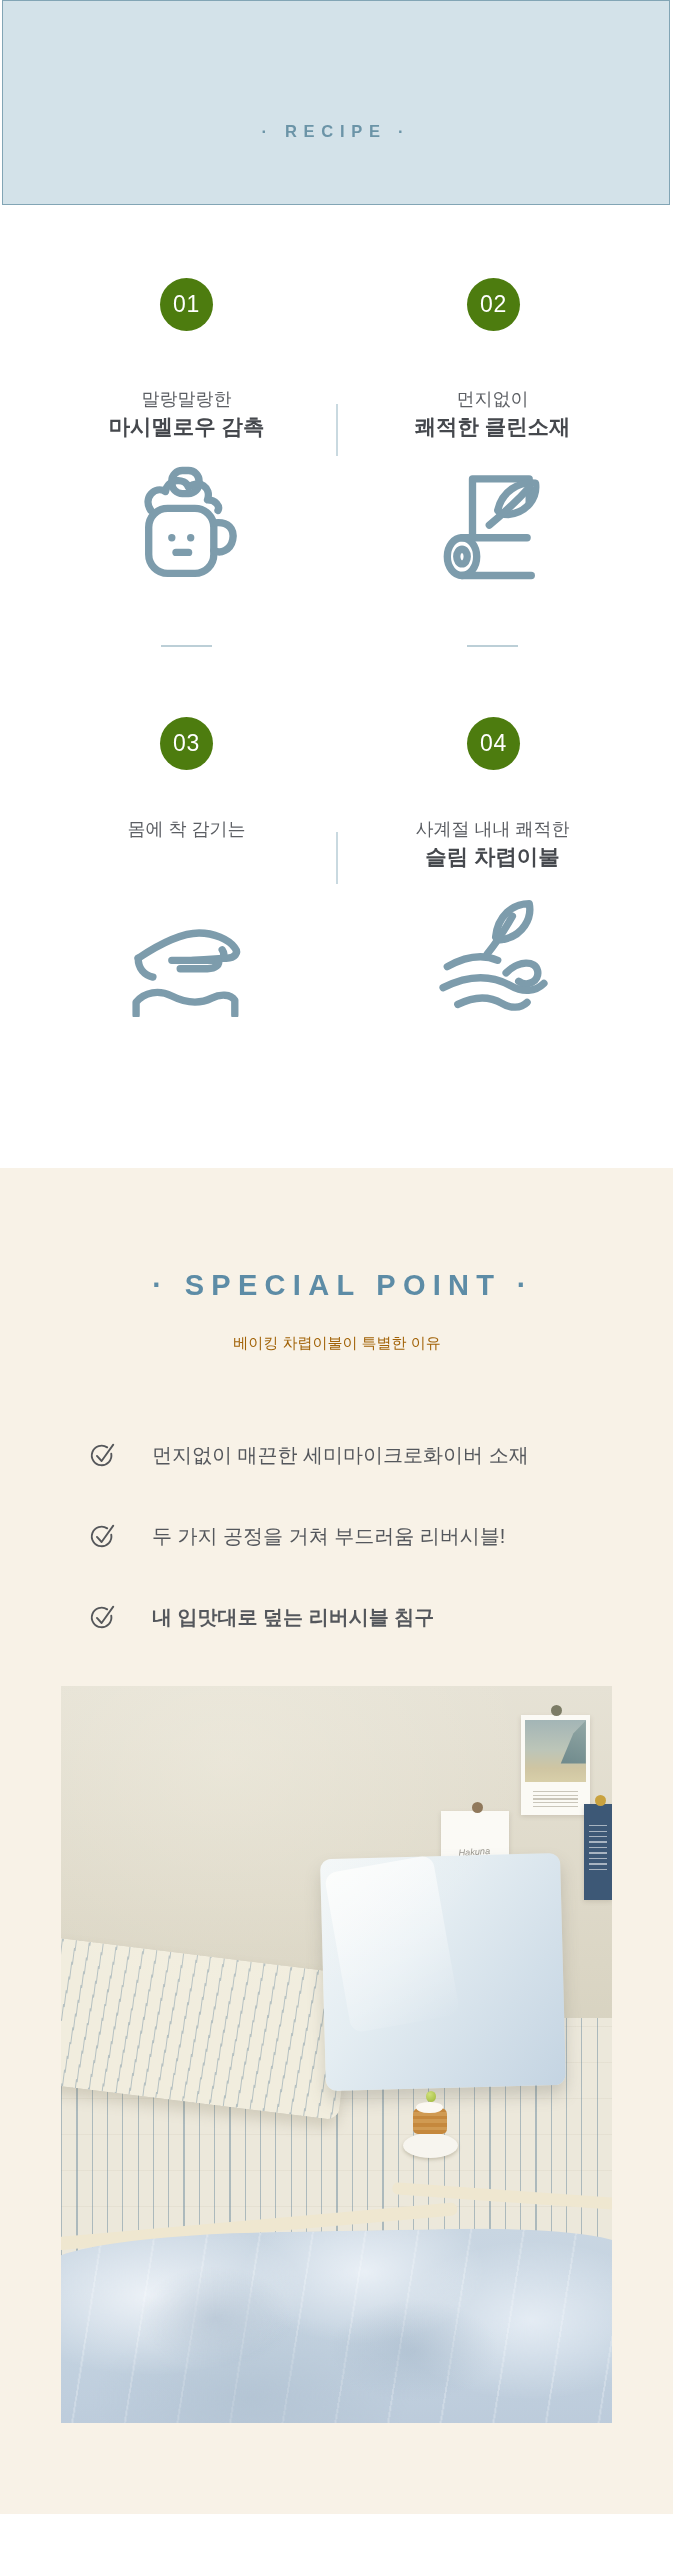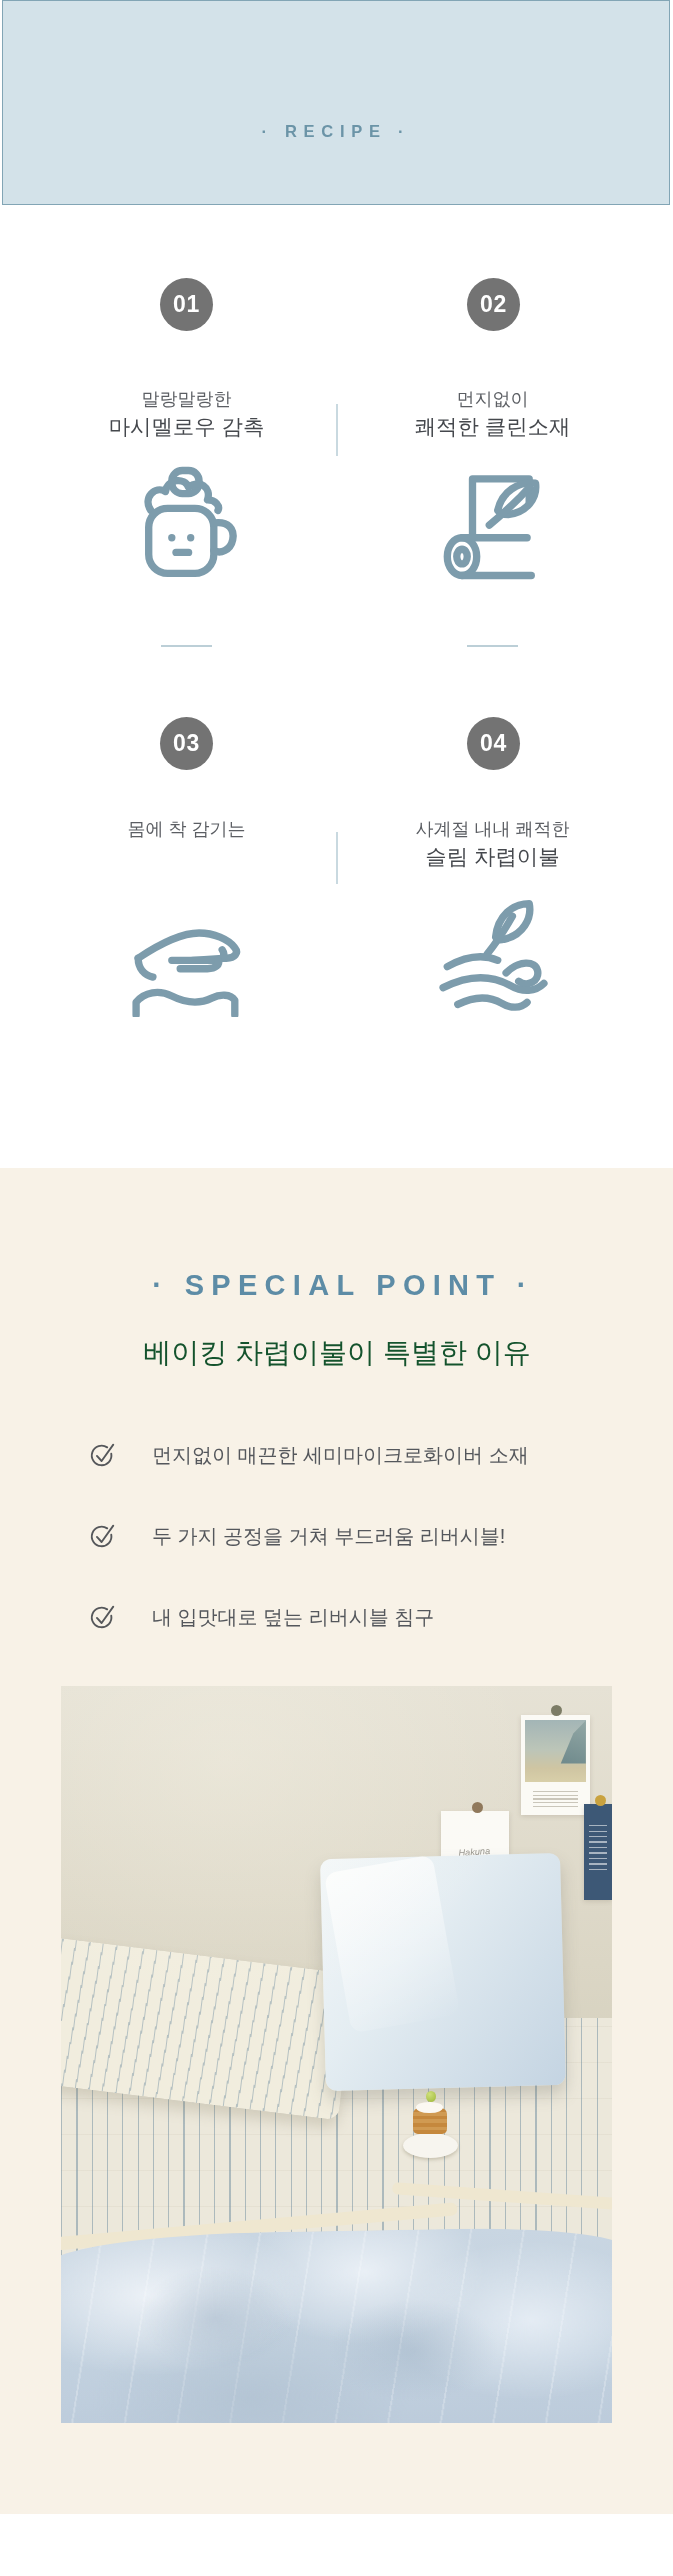--- a/index.html
+++ b/index.html
@@ -9,39 +9,39 @@
   
   .hero{position:absolute;left:1.8px;top:0;width:666px;height:203px;
         background:#d3e2e9;border:1.8px solid #82a5b5;}
   .hero-title{position:absolute;left:0;right:0;top:64px;text-align:center;
         font-size:31px;font-weight:800;letter-spacing:9.2px;color:#6b94a7;}
   .hero-sub{position:absolute;left:0;right:0;top:121px;text-align:center;
         font-size:16.5px;font-weight:700;letter-spacing:6.7px;color:#6b94a7;}
 
   
   .badge{position:absolute;width:53px;height:53px;border-radius:50%;
-         background:#737373;color:#fff;display:flex;align-items:center;
-         justify-content:center;font-size:23px;font-weight:700;letter-spacing:0.6px;}
+         background:#4d7c0f;color:#fff;display:flex;align-items:center;
+         justify-content:center;font-size:23px;font-weight:400;letter-spacing:0.6px;}
   .f-text{position:absolute;width:257px;text-align:center;}
   .f-line1{font-size:18px;color:#5b5e63;line-height:24.5px;margin-top:20px;}
-  .f-line2{font-size:21.4px;font-weight:400;color:#45484d;line-height:31px;}
+  .f-line2{font-size:21.4px;font-weight:700;color:#45484d;line-height:31px;}
   .f-icon{position:absolute;width:135px;height:126px;}
   .f-icon svg{width:100%;height:100%;}
   .icon-stroke{fill:none;stroke:#7d9cac;stroke-width:7;
                stroke-linecap:round;stroke-linejoin:round;}
   .icon-fill{fill:#7d9cac;stroke:none;}
   .hsep{position:absolute;width:51px;height:1.8px;background:#bccfd7;}
   .vsep{position:absolute;width:1.8px;height:52px;background:#c9d9e0;}
 
   
   .beige{position:absolute;left:0;top:1168px;width:674px;height:1346px;background:#f8f2e7;}
   .sp-heading{position:absolute;left:12px;right:0;top:1269px;text-align:center;
         font-size:29px;font-weight:800;letter-spacing:7.3px;color:#5d8ca6;}
   .sp-sub{position:absolute;left:0;right:0;top:1334px;text-align:center;
-        font-size:28px;color:#14532d;}
+        font-size:15px;color:#a16207;}
   .chk-row-icon{position:absolute;left:89px;width:28px;height:28px;}
   .chk-row-icon svg{width:100%;height:100%;}
   .chk-stroke{fill:none;stroke:#55575a;stroke-width:4;stroke-linecap:round;stroke-linejoin:round;}
   .chk-text{position:absolute;left:152px;width:465px;font-size:20px;color:#54575c;line-height:28px;}
 
   
   .photo{position:absolute;left:61px;top:1686px;width:551px;height:737px;
          overflow:hidden;background:#ddd8c8;}
   .ph-wall{position:absolute;left:0;top:0;width:100%;height:47%;
          background:linear-gradient(180deg,#e6e2d5 0%,#ded9c9 60%,#d8d3c1 100%);}
@@ -221,21 +221,21 @@
       </svg>
     </div>
     <div class="chk-text" style="top:1522px;">두 가지 공정을 거쳐 부드러움 리버시블!</div>
 
     <div class="chk-row-icon" style="top:1602px;">
       <svg viewBox="0 0 60 60">
         <path class="chk-stroke" d="M39 15.8 A21 21 0 1 0 47.7 29.4"></path>
         <path class="chk-stroke" d="M17 34 L27 45 L52 10"></path>
       </svg>
     </div>
-    <div class="chk-text" style="top:1603px;">내 입맛대로 덮는 리버시블 침구</div>
+    <div class="chk-text" style="top:1603px;font-weight:bold;">내 입맛대로 덮는 리버시블 침구</div>
   </div>
 
   <div class="photo">
     <div class="ph-wall"></div>
     <div class="ph-sheet"></div>
 
     <div class="ph-card ph-card-painting">
       <div class="ph-painting">
         <div class="ph-cliff"></div>
       </div>

